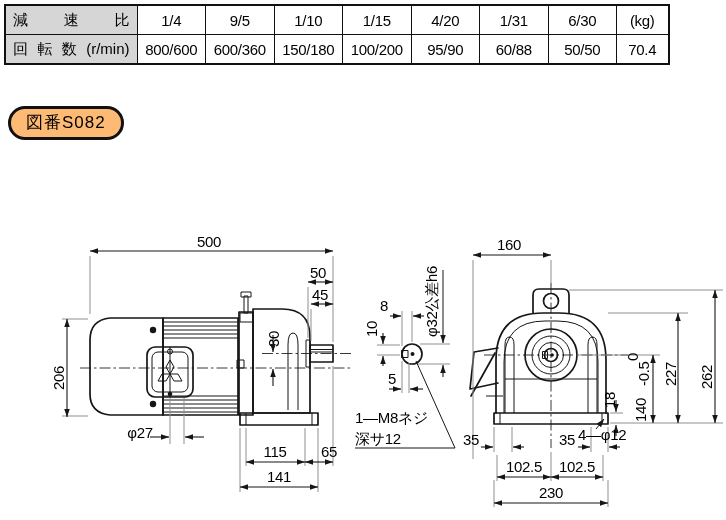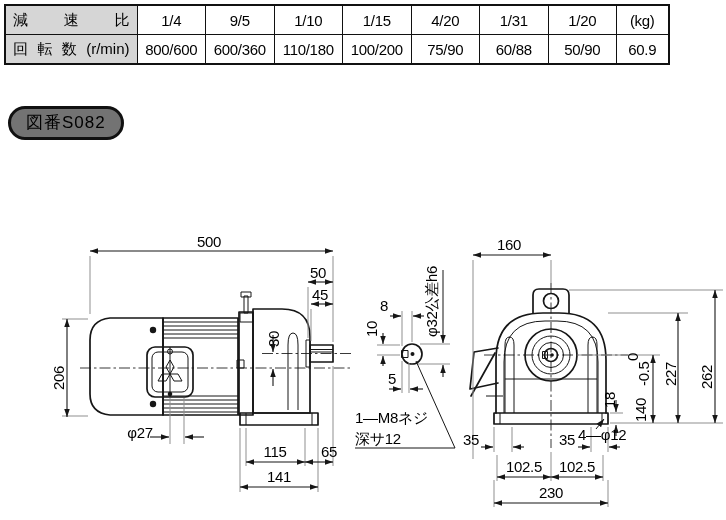--- a/index.html
+++ b/index.html
@@ -9,21 +9,21 @@
   table.spec{position:absolute;left:4px;top:4px;border-collapse:collapse;
              border:2.5px solid #111;table-layout:fixed;}
   table.spec td{border:1.5px solid #111;height:28px;padding:0 2px;text-align:center;
                 vertical-align:middle;font-size:15px;white-space:nowrap;overflow:hidden;}
   table.spec td.lbl{background:#d6d6d6;text-align:justify;-moz-text-align-last:justify;
                     text-align-last:justify;padding:0 7px;font-size:15px;}
   table.spec td.num{letter-spacing:-0.3px;}
   
   .badge{position:absolute;left:8px;top:106px;border:3.5px solid #111;border-radius:17px;
          padding:1px 15px 2px 15px;font-size:17px;letter-spacing:1px;line-height:25px;
-         background:#737373;}
+         background:#fdba74;}
   
   svg.drw{position:absolute;left:0;top:0;}
   .p {fill:none;stroke:#161616;stroke-width:1.7;stroke-linejoin:round;stroke-linecap:round;}
   .t {fill:none;stroke:#161616;stroke-width:1;stroke-linejoin:round;}
   .d {fill:none;stroke:#161616;stroke-width:1.1;}
   .e {fill:none;stroke:#8f8f8f;stroke-width:1;}
   .cl{fill:none;stroke:#222;stroke-width:0.9;stroke-dasharray:11 3 2.5 3;}
   .fl{fill:#161616;stroke:none;}
   svg.drw text{fill:#000;font-family:"Liberation Sans",sans-serif;font-size:15px;
                letter-spacing:-0.3px;}
@@ -266,32 +266,32 @@
     </colgroup>
     <tbody>
     <tr>
       <td class="lbl">減　速　比</td>
       <td class="num">1/4</td>
       <td class="num">9/5</td>
       <td class="num">1/10</td>
       <td class="num">1/15</td>
       <td class="num">4/20</td>
       <td class="num">1/31</td>
-      <td class="num">1/20</td>
+      <td class="num">6/30</td>
       <td class="num">(kg)</td>
     </tr>
     <tr>
       <td class="lbl">回転数(r/min)</td>
       <td class="num">800/600</td>
       <td class="num">600/360</td>
-      <td class="num">110/180</td>
+      <td class="num">150/180</td>
       <td class="num">100/200</td>
-      <td class="num">75/90</td>
+      <td class="num">95/90</td>
       <td class="num">60/88</td>
-      <td class="num">50/90</td>
-      <td class="num">60.9</td>
+      <td class="num">50/50</td>
+      <td class="num">70.4</td>
     </tr>
   </tbody>
     </table>
 
   <div class="badge">図番S082</div>
 
 </div>
 
 </body></html>

